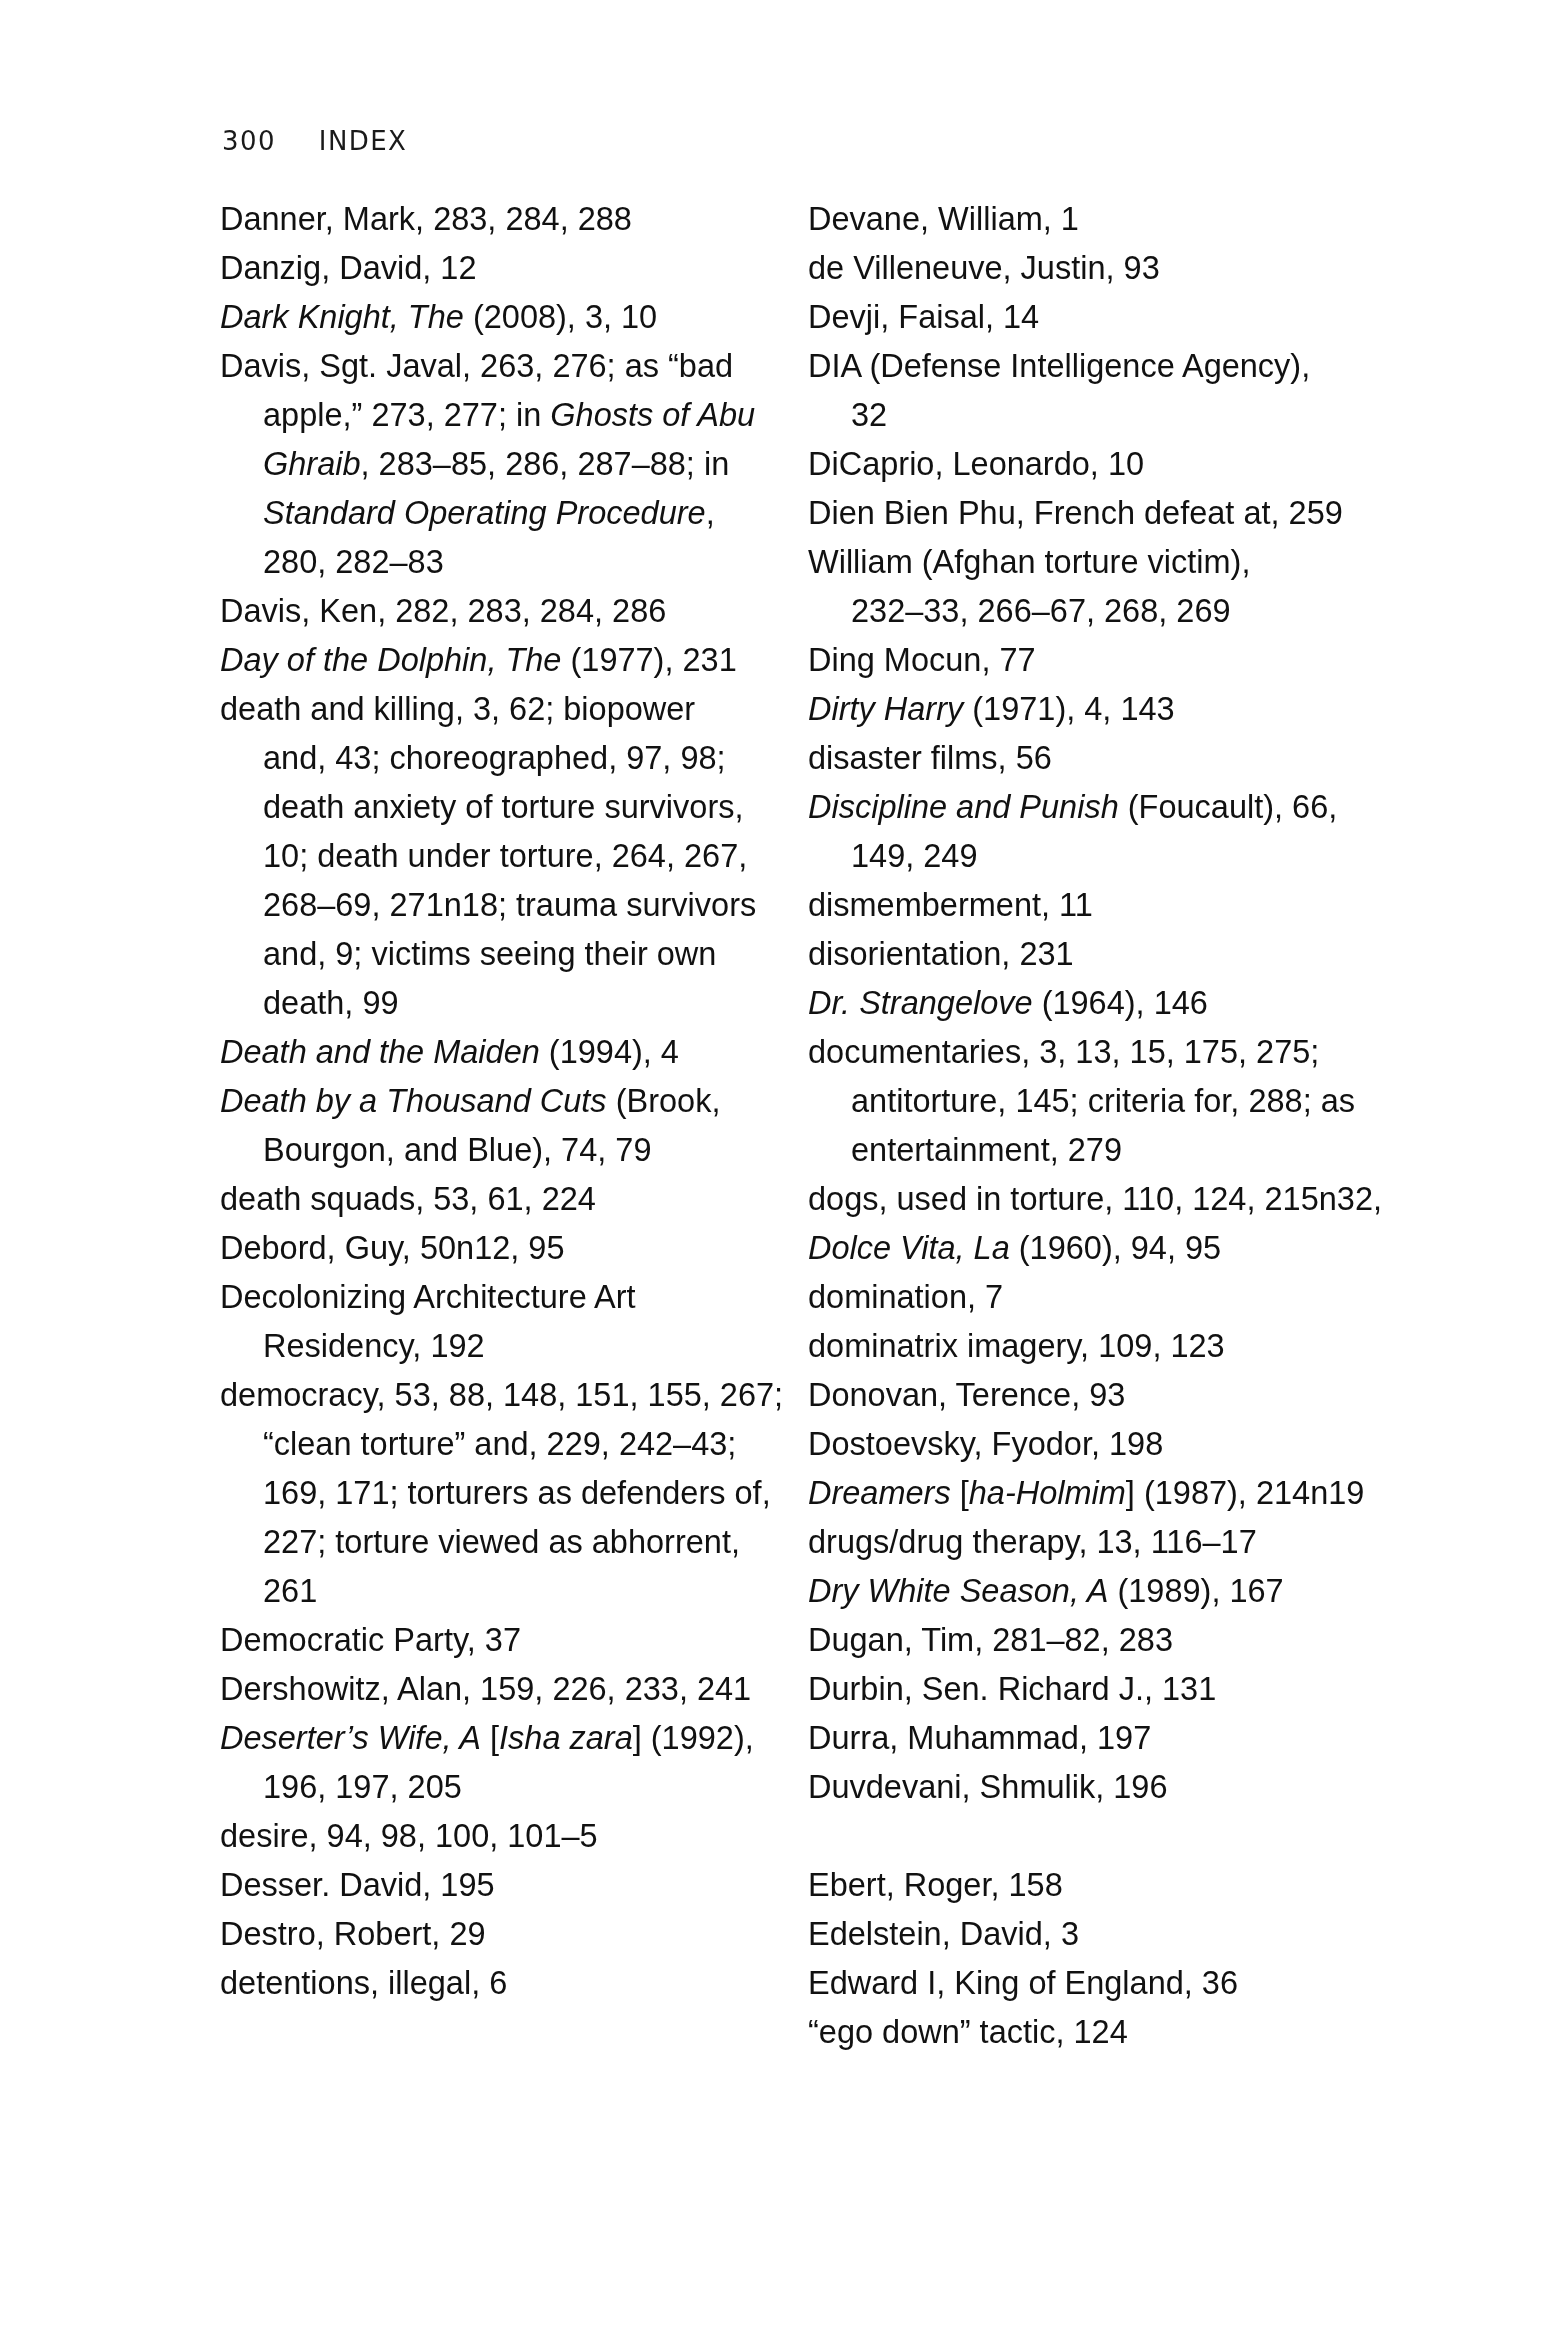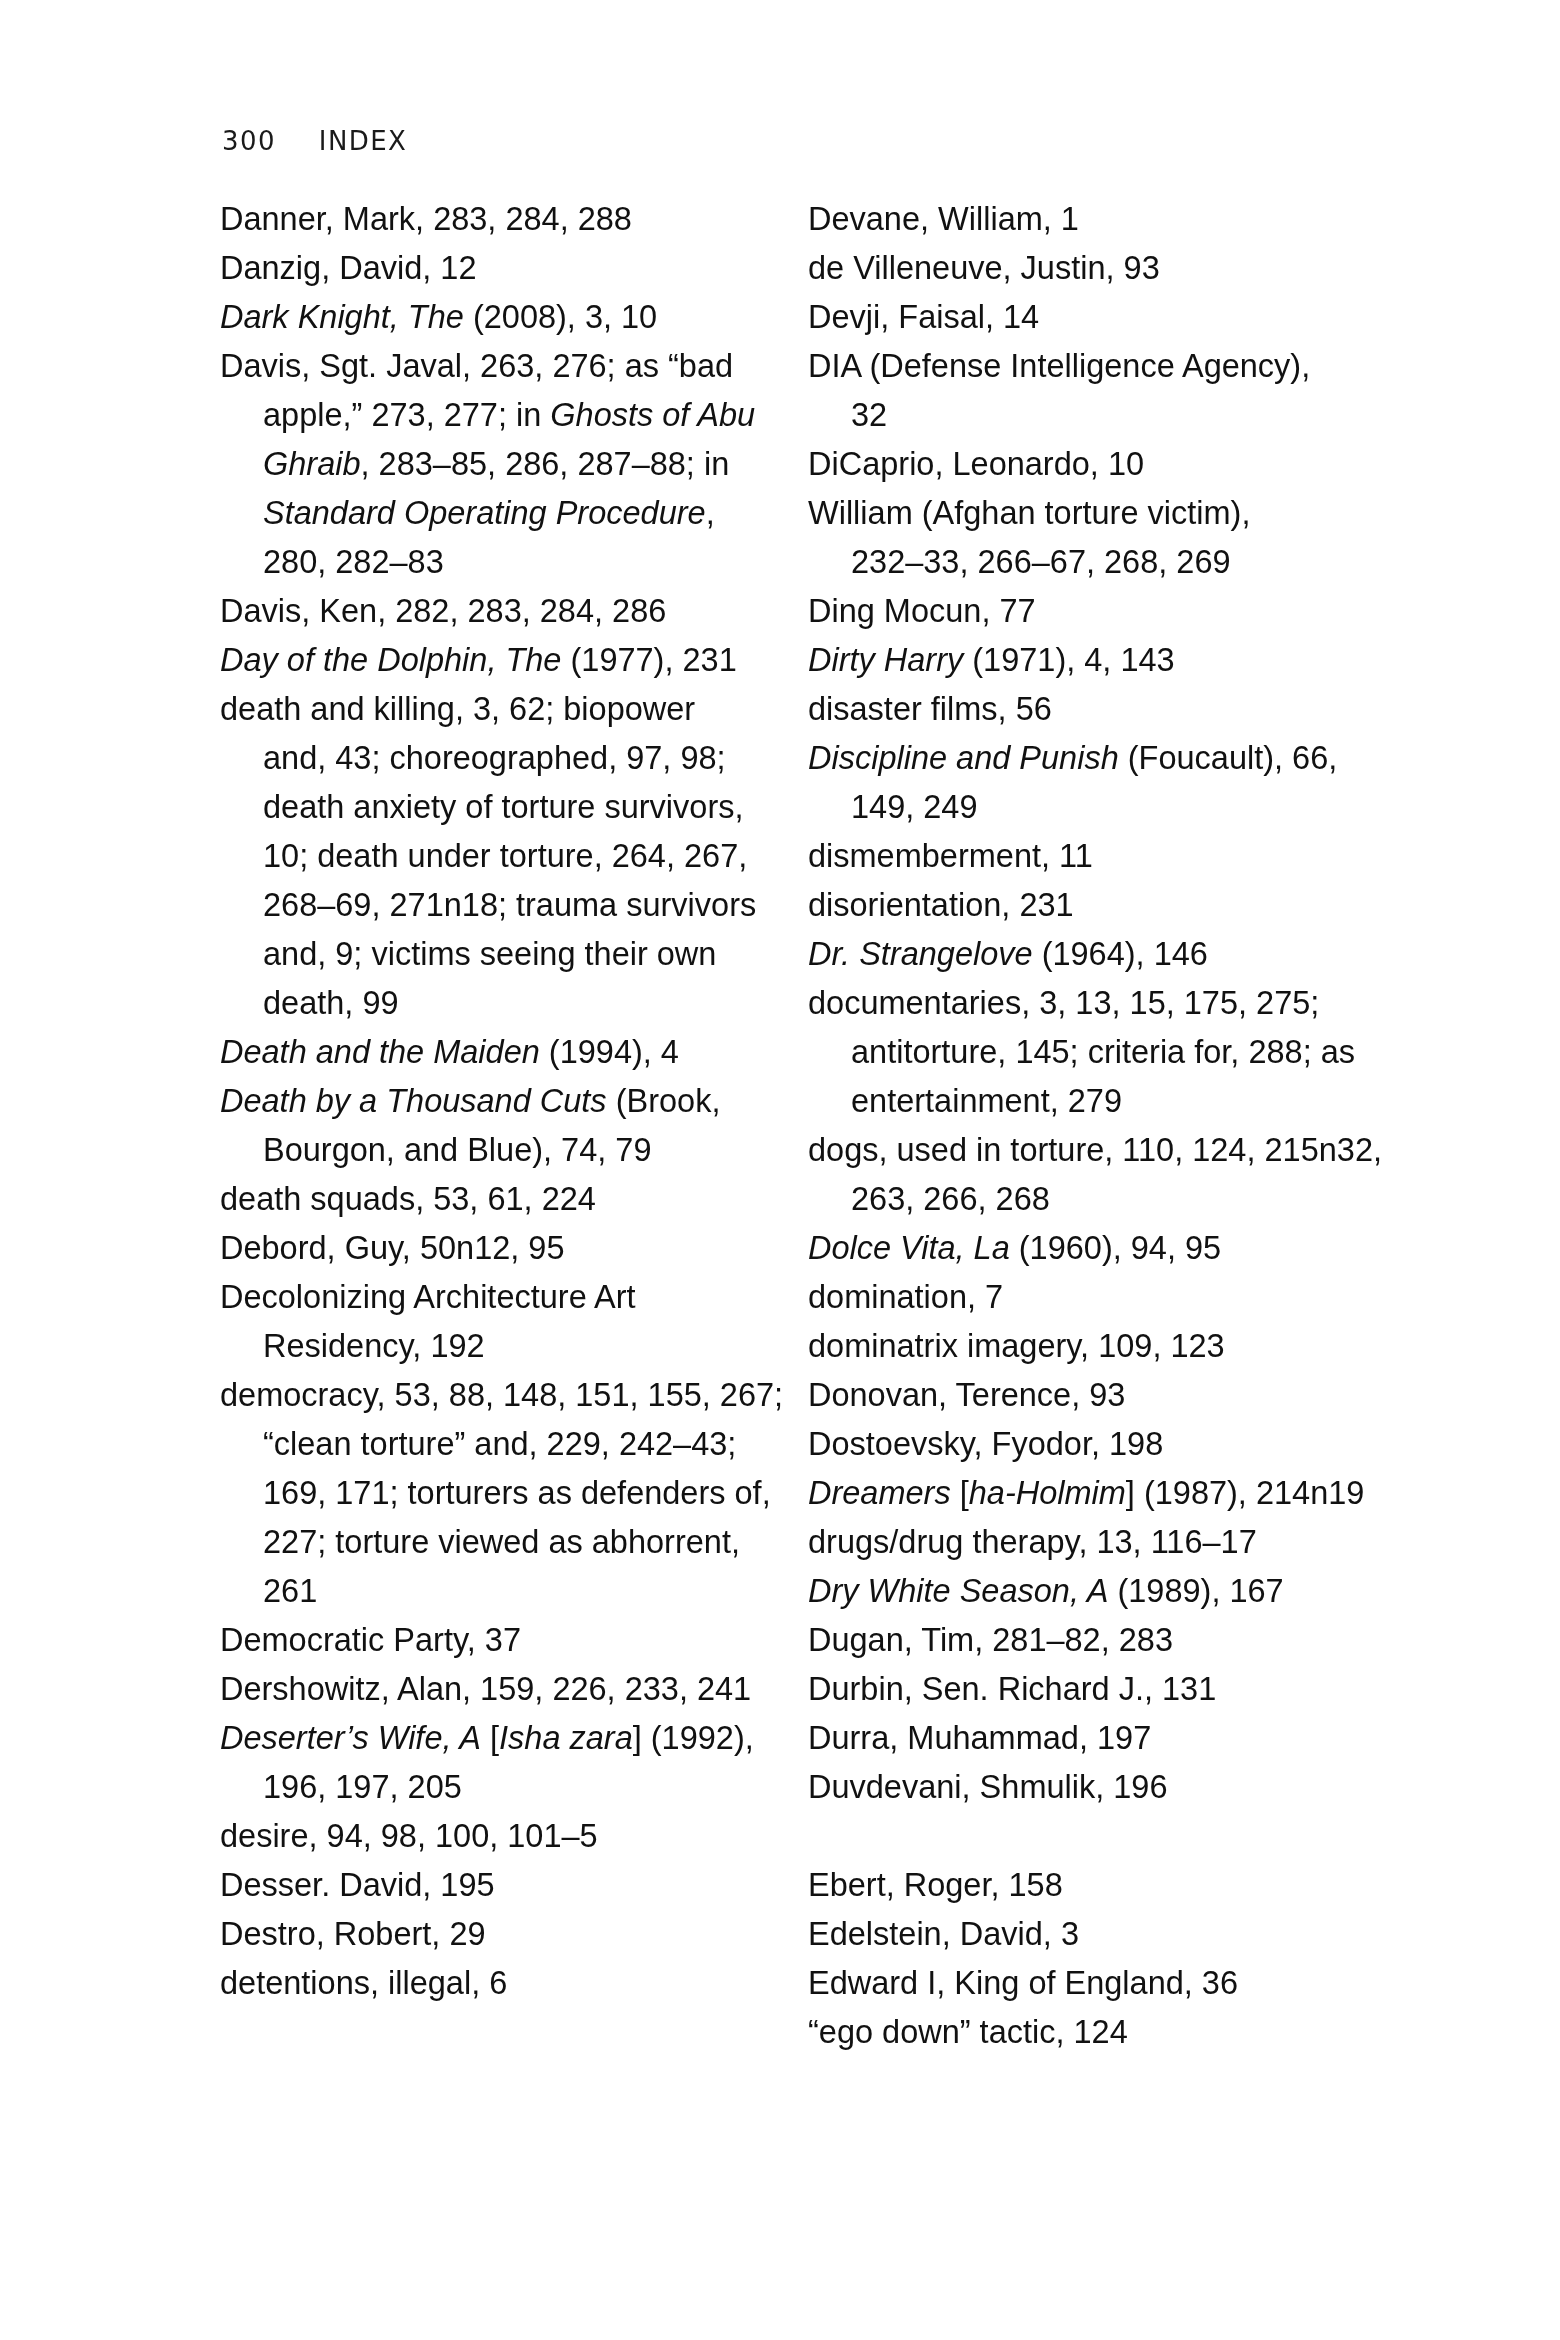--- a/index.html
+++ b/index.html
@@ -117,20 +117,23 @@
       <div class="line"><span>Devji, Faisal, 14</span></div>
     </div>
     <div class="entry">
       <div class="line"><span>DIA (Defense Intelligence Agency),</span></div>
       <div class="line cont"><span>32</span></div>
     </div>
     <div class="entry">
       <div class="line"><span>DiCaprio, Leonardo, 10</span></div>
     </div>
     <div class="entry">
+      <div class="line"><span>Dien Bien Phu, French defeat at, 259</span></div>
+    </div>
+    <div class="entry">
       <div class="line"><span>William (Afghan torture victim),</span></div>
       <div class="line cont"><span>232–33, 266–67, 268, 269</span></div>
     </div>
     <div class="entry">
       <div class="line"><span>Ding Mocun, 77</span></div>
     </div>
     <div class="entry">
       <div class="line"><span class="it">Dirty Harry</span><span> (1971), 4, 143</span></div>
     </div>
     <div class="entry">
@@ -149,21 +152,20 @@
     <div class="entry">
       <div class="line"><span class="it">Dr. Strangelove</span><span> (1964), 146</span></div>
     </div>
     <div class="entry">
       <div class="line"><span>documentaries, 3, 13, 15, 175, 275;</span></div>
       <div class="line cont"><span>antitorture, 145; criteria for, 288; as</span></div>
       <div class="line cont"><span>entertainment, 279</span></div>
     </div>
     <div class="entry">
       <div class="line"><span>dogs, used in torture, 110, 124, 215n32,</span></div>
-      <div class="line cont"><span>263, 266, 268</span></div>
     </div>
     <div class="entry">
       <div class="line"><span class="it">Dolce Vita, La</span><span> (1960), 94, 95</span></div>
     </div>
     <div class="entry">
       <div class="line"><span>domination, 7</span></div>
     </div>
     <div class="entry">
       <div class="line"><span>dominatrix imagery, 109, 123</span></div>
     </div>

